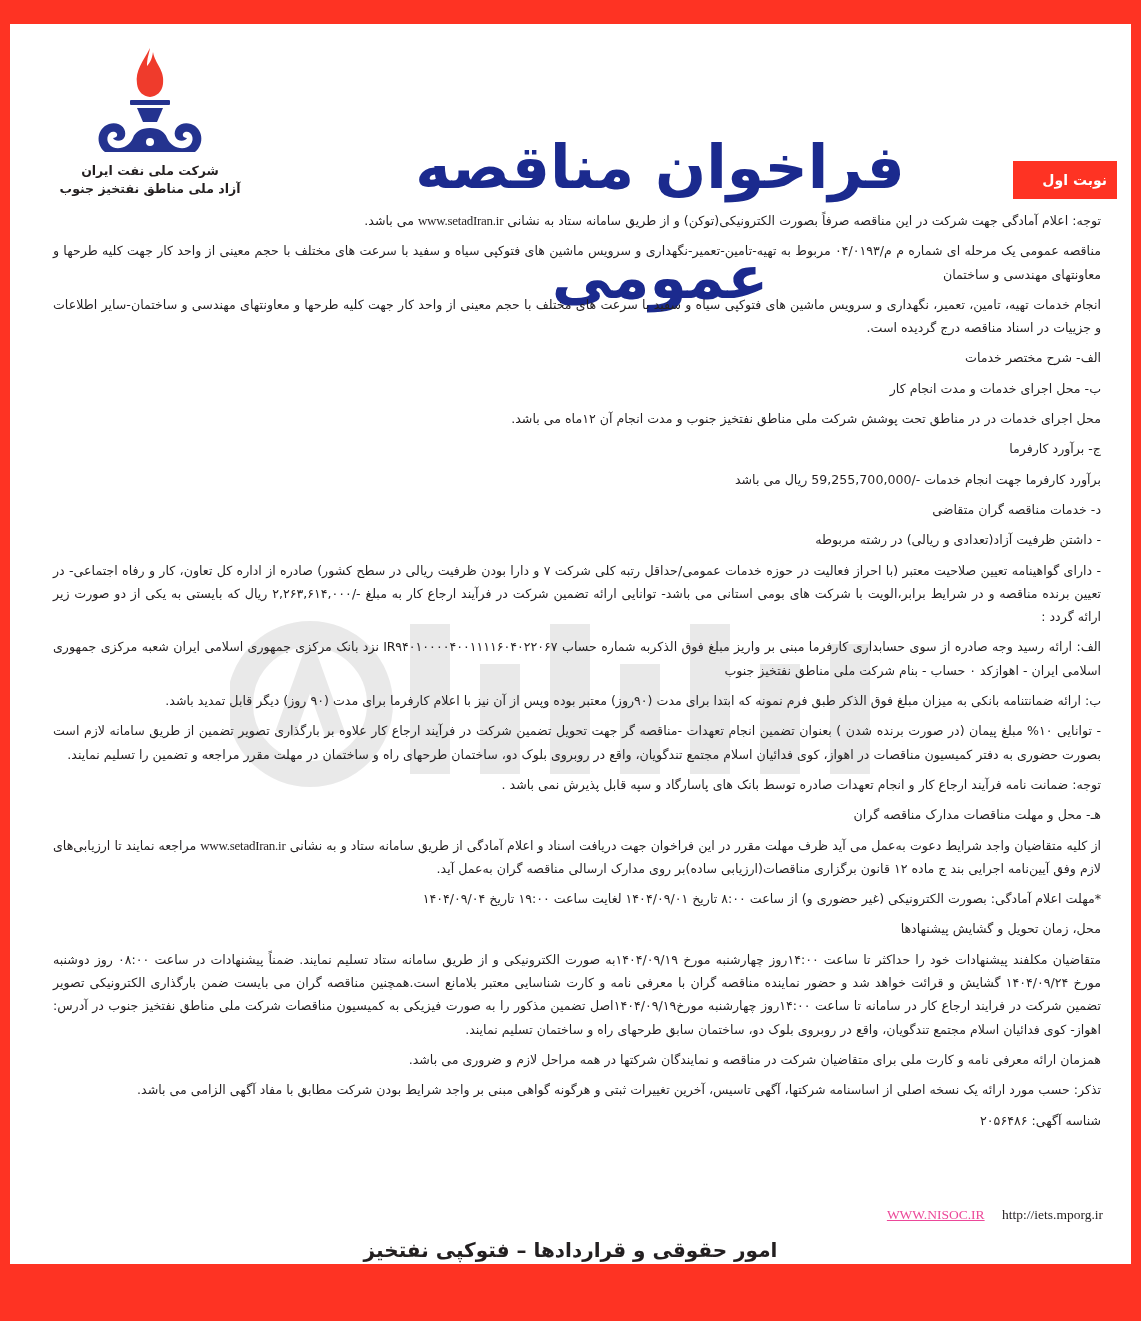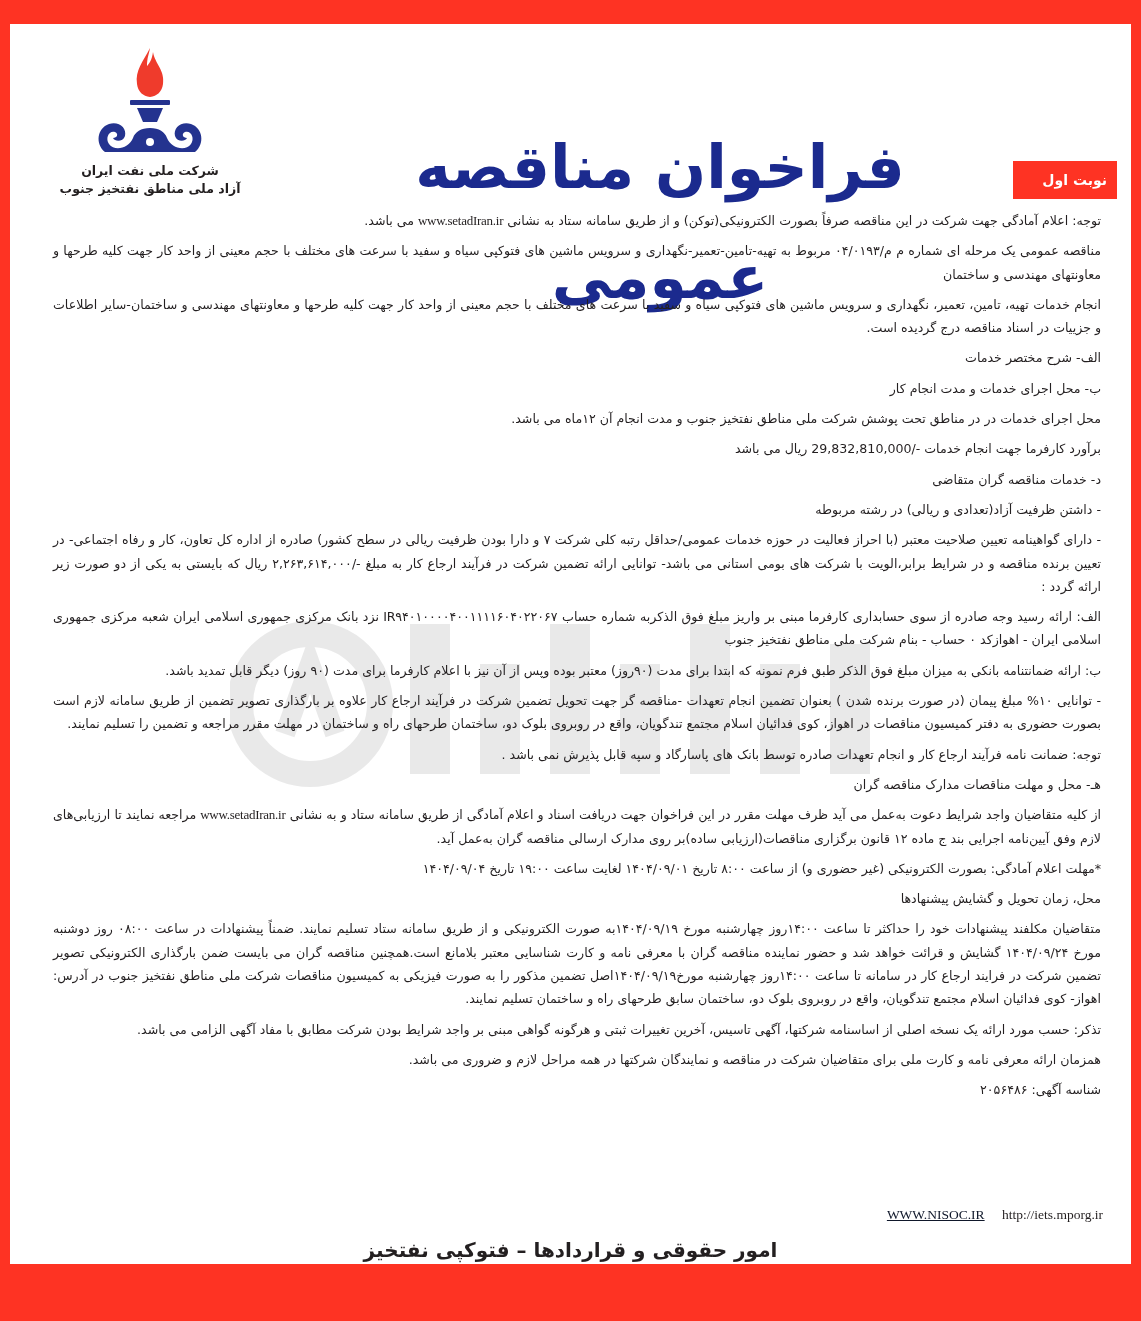--- a/index.html
+++ b/index.html
@@ -43,21 +43,21 @@
     font-family: "DejaVu Sans", sans-serif; font-size: 12.6px;
     color: #231f20; line-height: 23.3px; letter-spacing: -0.25px;
   }
   .body-text p { margin: 7px; }
   .body-text .ltr { direction: ltr; unicode-bidi: embed; font-family: "Liberation Serif", serif; font-size: 13px; }
   .links {
     position: absolute; right: 38px; top: 1207px;
     direction: ltr; font-family: "Liberation Serif", serif; font-size: 13.5px; color: #231f20;
     white-space: nowrap;
   }
-  .links a { color: #0f172a; text-decoration: underline; margin-right: 14px; }
+  .links a { color: #ec4899; text-decoration: underline; margin-right: 14px; }
   .footer {
     position: absolute; left: 0; width: 1141px; top: 1232px; height: 36px;
     direction: rtl; text-align: center; font-weight: bold;
     font-size: 20px; color: #231f20; line-height: 36px;
   }
 </style>
 </head>
 <body>
 
 <div class="frame"></div>
@@ -98,39 +98,40 @@
   <p>
     <span>توجه: اعلام آمادگی جهت شرکت در این مناقصه صرفاً بصورت الکترونیکی(توکن) و از طریق سامانه ستاد به نشانی</span>
     <span class="ltr">www.setadIran.ir</span>
     <span>می باشد.</span>
   </p>
   <p>مناقصه عمومی یک مرحله ای شماره م م/۰۴/۰۱۹۳ مربوط به تهیه-تامین-تعمیر-نگهداری و سرویس ماشین های فتوکپی سیاه و سفید با سرعت های مختلف با حجم معینی از واحد کار جهت کلیه طرحها و معاونتهای مهندسی و ساختمان</p>
   <p>انجام خدمات تهیه، تامین، تعمیر، نگهداری و سرویس ماشین های فتوکپی سیاه و سفید با سرعت های مختلف با حجم معینی از واحد کار جهت کلیه طرحها و معاونتهای مهندسی و ساختمان-سایر اطلاعات و جزییات در اسناد مناقصه درج گردیده است.</p>
   <p>الف- شرح مختصر خدمات</p>
   <p>ب- محل اجرای خدمات و مدت انجام کار</p>
   <p>محل اجرای خدمات در در مناطق تحت پوشش شرکت ملی مناطق نفتخیز جنوب و مدت انجام آن ۱۲ماه می باشد.</p>
-  <p>برآورد کارفرما جهت انجام خدمات -/29,832,810,000 ریال می باشد</p>
+  <p>ج- برآورد کارفرما</p>
+  <p>برآورد کارفرما جهت انجام خدمات -/59,255,700,000 ریال می باشد</p>
   <p>د- خدمات مناقصه گران متقاضی</p>
   <p>- داشتن ظرفیت آزاد(تعدادی و ریالی) در رشته مربوطه</p>
   <p>- دارای گواهینامه تعیین صلاحیت معتبر (با احراز فعالیت در حوزه خدمات عمومی/حداقل رتبه کلی شرکت ۷ و دارا بودن ظرفیت ریالی در سطح کشور) صادره از اداره کل تعاون، کار و رفاه اجتماعی- در تعیین برنده مناقصه و در شرایط برابر،الویت با شرکت های بومی استانی می باشد- توانایی ارائه تضمین شرکت در فرآیند ارجاع کار به مبلغ -/۲,۲۶۳,۶۱۴,۰۰۰ ریال که بایستی به یکی از دو صورت زیر ارائه گردد :</p>
   <p>الف: ارائه رسید وجه صادره از سوی حسابداری کارفرما مبنی بر واریز مبلغ فوق الذکربه شماره حساب IR۹۴۰۱۰۰۰۰۴۰۰۱۱۱۱۶۰۴۰۲۲۰۶۷ نزد بانک مرکزی جمهوری اسلامی ایران شعبه مرکزی جمهوری اسلامی ایران - اهوازکد ۰ حساب - بنام شرکت ملی مناطق نفتخیز جنوب</p>
   <p>ب: ارائه ضمانتنامه بانکی به میزان مبلغ فوق الذکر طبق فرم نمونه که ابتدا برای مدت (۹۰روز) معتبر بوده وپس از آن نیز با اعلام کارفرما برای مدت (۹۰ روز) دیگر قابل تمدید باشد.</p>
   <p>- توانایی ۱۰% مبلغ پیمان (در صورت برنده شدن ) بعنوان تضمین انجام تعهدات -مناقصه گر جهت تحویل تضمین شرکت در فرآیند ارجاع کار علاوه بر بارگذاری تصویر تضمین از طریق سامانه لازم است بصورت حضوری به دفتر کمیسیون مناقصات در اهواز، کوی فدائیان اسلام مجتمع تندگویان، واقع در روبروی بلوک دو، ساختمان طرحهای راه و ساختمان در مهلت مقرر مراجعه و تضمین را تسلیم نمایند.</p>
   <p>توجه: ضمانت نامه فرآیند ارجاع کار و انجام تعهدات صادره توسط بانک های پاسارگاد و سپه قابل پذیرش نمی باشد .</p>
   <p>هـ- محل و مهلت مناقصات مدارک مناقصه گران</p>
   <p>
     <span>از کلیه متقاضیان واجد شرایط دعوت به‌عمل می آید ظرف مهلت مقرر در این فراخوان جهت دریافت اسناد و اعلام آمادگی از طریق سامانه ستاد و به نشانی</span>
     <span class="ltr">www.setadIran.ir</span>
     <span>مراجعه نمایند تا ارزیابی‌های لازم وفق آیین‌نامه اجرایی بند ج ماده ۱۲ قانون برگزاری مناقصات(ارزیابی ساده)بر روی مدارک ارسالی مناقصه گران به‌عمل آید.</span>
   </p>
   <p>*مهلت اعلام آمادگی: بصورت الکترونیکی (غیر حضوری و) از ساعت ۸:۰۰ تاریخ ۱۴۰۴/۰۹/۰۱ لغایت ساعت ۱۹:۰۰ تاریخ ۱۴۰۴/۰۹/۰۴</p>
   <p>محل، زمان تحویل و گشایش پیشنهادها</p>
   <p>متقاضیان مکلفند پیشنهادات خود را حداکثر تا ساعت ۱۴:۰۰روز چهارشنبه مورخ ۱۴۰۴/۰۹/۱۹به صورت الکترونیکی و از طریق سامانه ستاد تسلیم نمایند. ضمناً پیشنهادات در ساعت ۰۸:۰۰ روز دوشنبه مورخ ۱۴۰۴/۰۹/۲۴ گشایش و قرائت خواهد شد و حضور نماینده مناقصه گران با معرفی نامه و کارت شناسایی معتبر بلامانع است.همچنین مناقصه گران می بایست ضمن بارگذاری الکترونیکی تصویر تضمین شرکت در فرایند ارجاع کار در سامانه تا ساعت ۱۴:۰۰روز چهارشنبه مورخ۱۴۰۴/۰۹/۱۹اصل تضمین مذکور را به صورت فیزیکی به کمیسیون مناقصات شرکت ملی مناطق نفتخیز جنوب در آدرس: اهواز- کوی فدائیان اسلام مجتمع تندگویان، واقع در روبروی بلوک دو، ساختمان سابق طرحهای راه و ساختمان تسلیم نمایند.</p>
+  <p>همزمان ارائه معرفی نامه و کارت ملی برای متقاضیان شرکت در مناقصه و نمایندگان شرکتها در همه مراحل لازم و ضروری می باشد.</p>
   <p>تذکر: حسب مورد ارائه یک نسخه اصلی از اساسنامه شرکتها، آگهی تاسیس، آخرین تغییرات ثبتی و هرگونه گواهی مبنی بر واجد شرایط بودن شرکت مطابق با مفاد آگهی الزامی می باشد.</p>
-  <p>همزمان ارائه معرفی نامه و کارت ملی برای متقاضیان شرکت در مناقصه و نمایندگان شرکتها در همه مراحل لازم و ضروری می باشد.</p>
   <p>شناسه آگهی: ۲۰۵۶۴۸۶</p>
 </div>
 
 <div class="links">
   <a>WWW.NISOC.IR</a>
   <span>http://iets.mporg.ir</span>
 </div>
 
 <div class="footer">امور حقوقی و قراردادها – فتوکپی نفتخیز</div>
 

